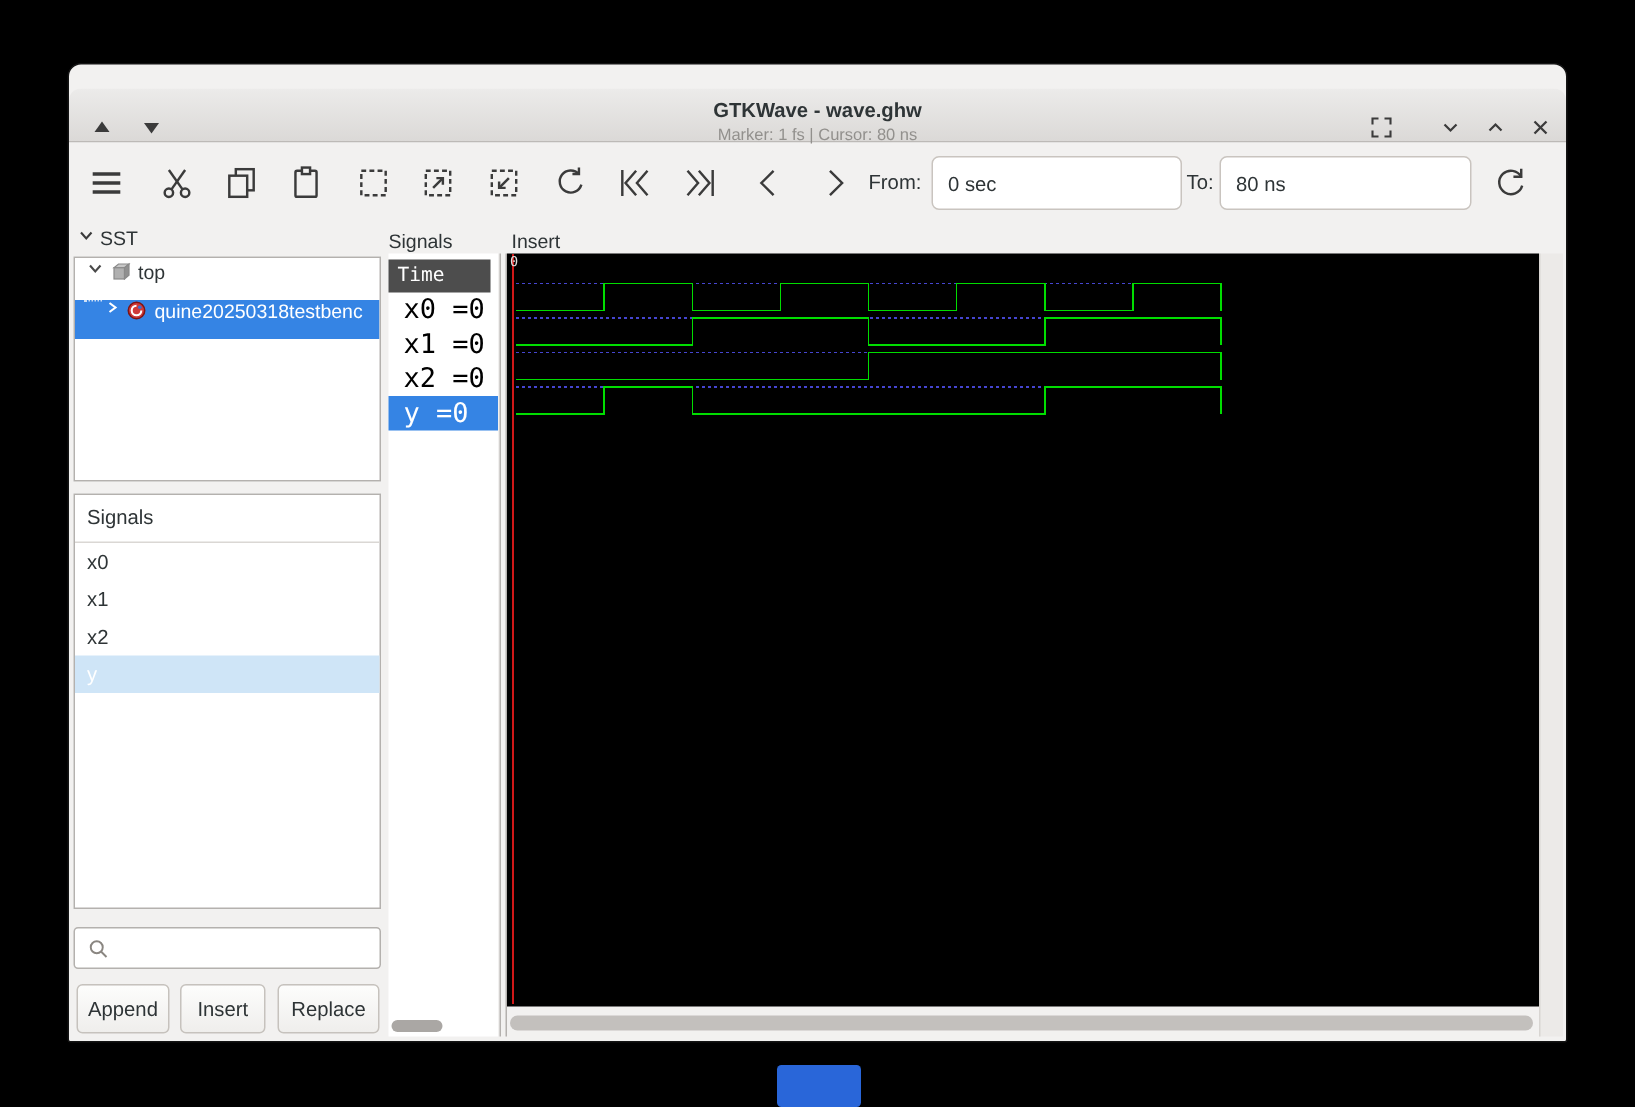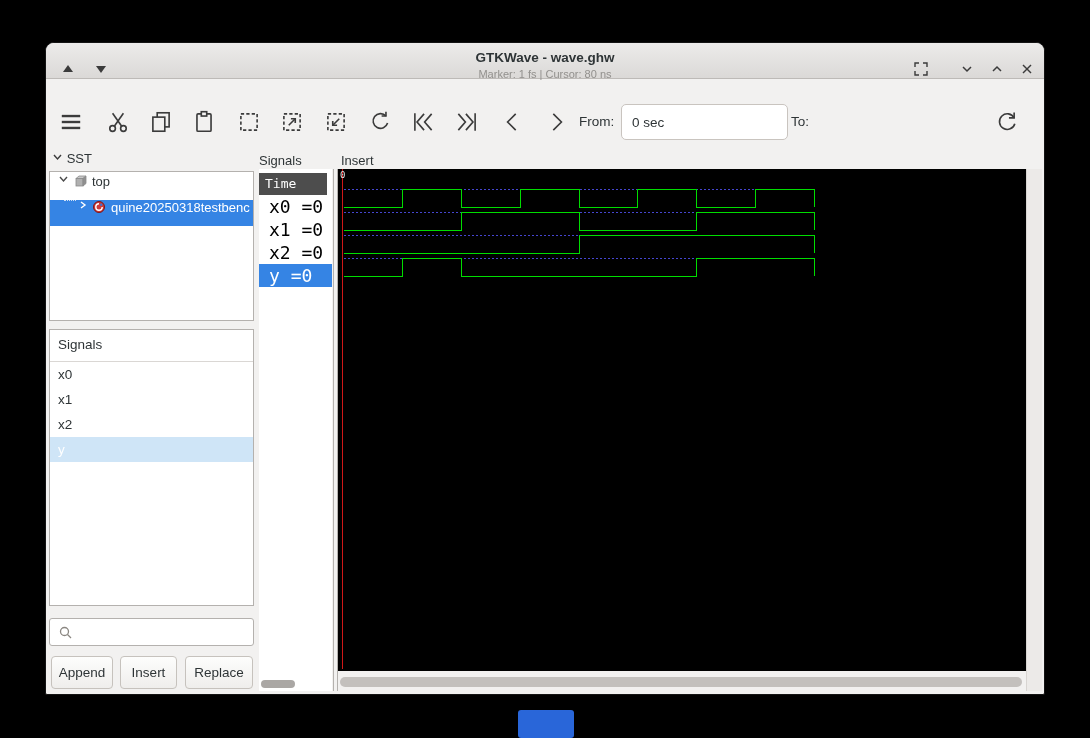--- a/index.html
+++ b/index.html
@@ -2,42 +2,42 @@
 <html><head>
 <meta charset="utf-8">
 <style>
   *{margin:0;padding:0;box-sizing:border-box}
   html,body{width:1090px;height:738px;background:#000;overflow:hidden;
     font-family:"Liberation Sans",sans-serif;color:#2e3436;position:relative}
   .window{position:absolute;left:45px;top:42px;width:1000px;height:653px;
     background:#f2f1f0;border-radius:9px 9px 2px 2px;border:1px solid #141414;
     box-shadow:0 4px 18px rgba(0,0,0,.65)}
   
-  .titlebar{position:absolute;left:0;top:0;width:100%;height:36px;
+  .titlebar{position:absolute;left:0;top:16px;width:100%;height:36px;
     background:linear-gradient(#ecebea,#dbd9d7);border-bottom:1px solid #bdbab7;
     border-radius:8px 8px 0 0}
   .tb-center{position:absolute;left:0;top:7px;width:100%;text-align:center}
   .tb-title{font-size:13.5px;font-weight:bold;color:#2e3436}
   .tb-sub{font-size:11px;color:#92908d;margin-top:3px}
   .tb-btn{position:absolute;top:18px;width:16px;height:16px;cursor:default}
   
   .toolbar{position:absolute;left:0;top:52px;width:100%;height:54px}
   .ticon{position:absolute;top:14px;width:26px;height:26px}
   .tb-label{position:absolute;top:19px;font-size:13.5px;color:#2e3436}
   .tb-input{position:absolute;top:9px;height:36px;background:#fff;
     border:1px solid #c9c4bf;border-radius:5px;font-size:13.5px;padding:4px 10px;
     color:#2e3436;font-family:"Liberation Sans",sans-serif;outline:none}
   
   .frame-label{position:absolute;font-size:13px;color:#2e3436}
   
   .tree-panel{position:absolute;left:3px;top:128px;width:205px;height:150px;
     background:#fff;border:1px solid #b4b1ae;overflow:hidden}
   .tree-row{height:26px;display:flex;font-size:13px;white-space:nowrap}
   .tree-row.first{margin-top:2px;padding-left:8px}
-  .tree-row.selected{background:#3584e4;color:#fff;padding-left:14px;overflow:hidden}
+  .tree-row.selected{background:#3584e4;color:#fff;padding-left:6px;overflow:hidden}
   .tree-guide{display:inline-block;width:12px;border-top:1px dotted #cfe0f5;margin-right:2px}
   .tree-icon{margin:0 5px 0 4px;flex:0 0 auto}
   
   .list-panel{position:absolute;left:3px;top:286px;width:205px;height:277px;
     background:#fff;border:1px solid #b4b1ae}
   .list-header{height:32px;line-height:30px;padding-left:8px;font-size:13.5px;
     border-bottom:1px solid #dad7d4}
   .list-item{height:25px;line-height:25px;padding-left:8px;font-size:13.5px}
   .list-item.selected{background:#cfe5f7;color:#fff}
   .search-box{position:absolute;left:3px;top:575px;width:205px;height:28px;
@@ -171,20 +171,21 @@
       <svg width="26" height="26" viewBox="0 0 24 24" fill="none" stroke="#3b3b3b" stroke-width="1.5">
         <polyline points="14.5,4.5 7,12 14.5,19.5"></polyline>
         </svg></span>
     <span class="ticon" style="left:497px">
       <svg width="26" height="26" viewBox="0 0 24 24" fill="none" stroke="#3b3b3b" stroke-width="1.5">
         <polyline points="9.5,4.5 17,12 9.5,19.5"></polyline>
         </svg></span>
     <span class="tb-label" style="left:533px">From:</span>
     <input class="tb-input" style="left: 575px; width: 167px;" value="0 sec">
     <span class="tb-label" style="left:745px">To:</span>
+    <input class="tb-input" style="left: 767px; width: 168px;" value="80 ns">
     <span class="ticon" style="left:948px">
       <svg width="26" height="26" viewBox="0 0 24 24" fill="none" stroke="#3b3b3b" stroke-width="1.5">
         <path d="M18.6 8.2 A 7.2 7.2 0 1 0 19.2 13.6"></path>
           <polyline points="18.6,3.2 18.6,8.2 13.8,8.2"></polyline>
         </svg></span>
   </div>
 
   <div class="frame-label" style="left:6px;top:108px">
     <svg width="11" height="10" style="vertical-align:1px" fill="none" stroke="#3b3b3b" stroke-width="1.4">
         <polyline points="2,3 5.5,7 9,3"></polyline>

